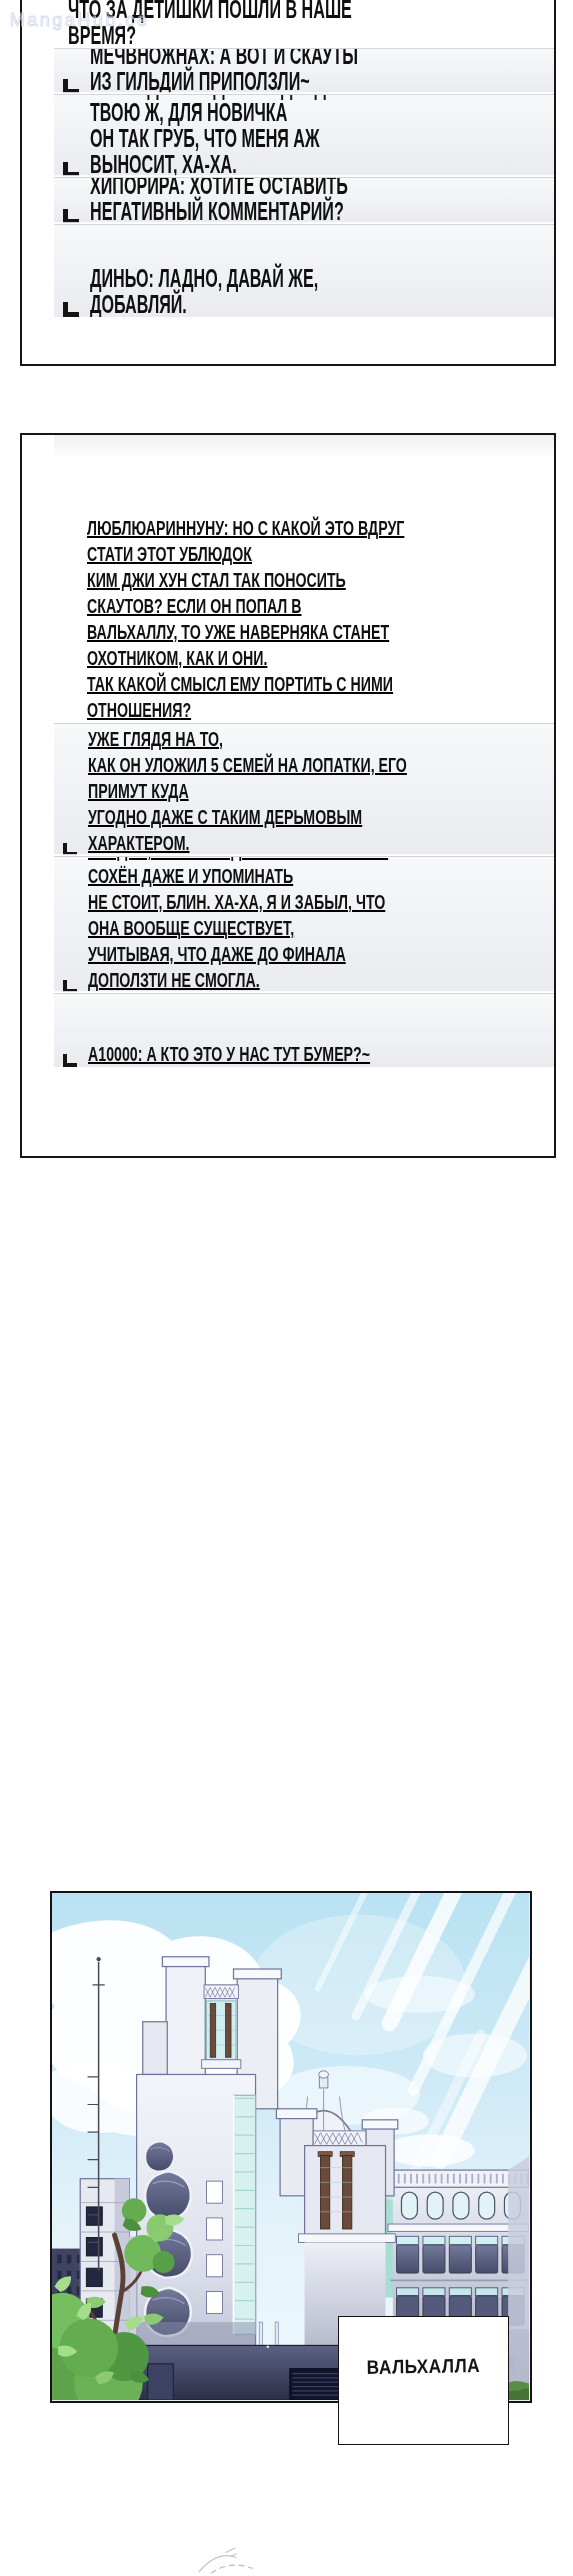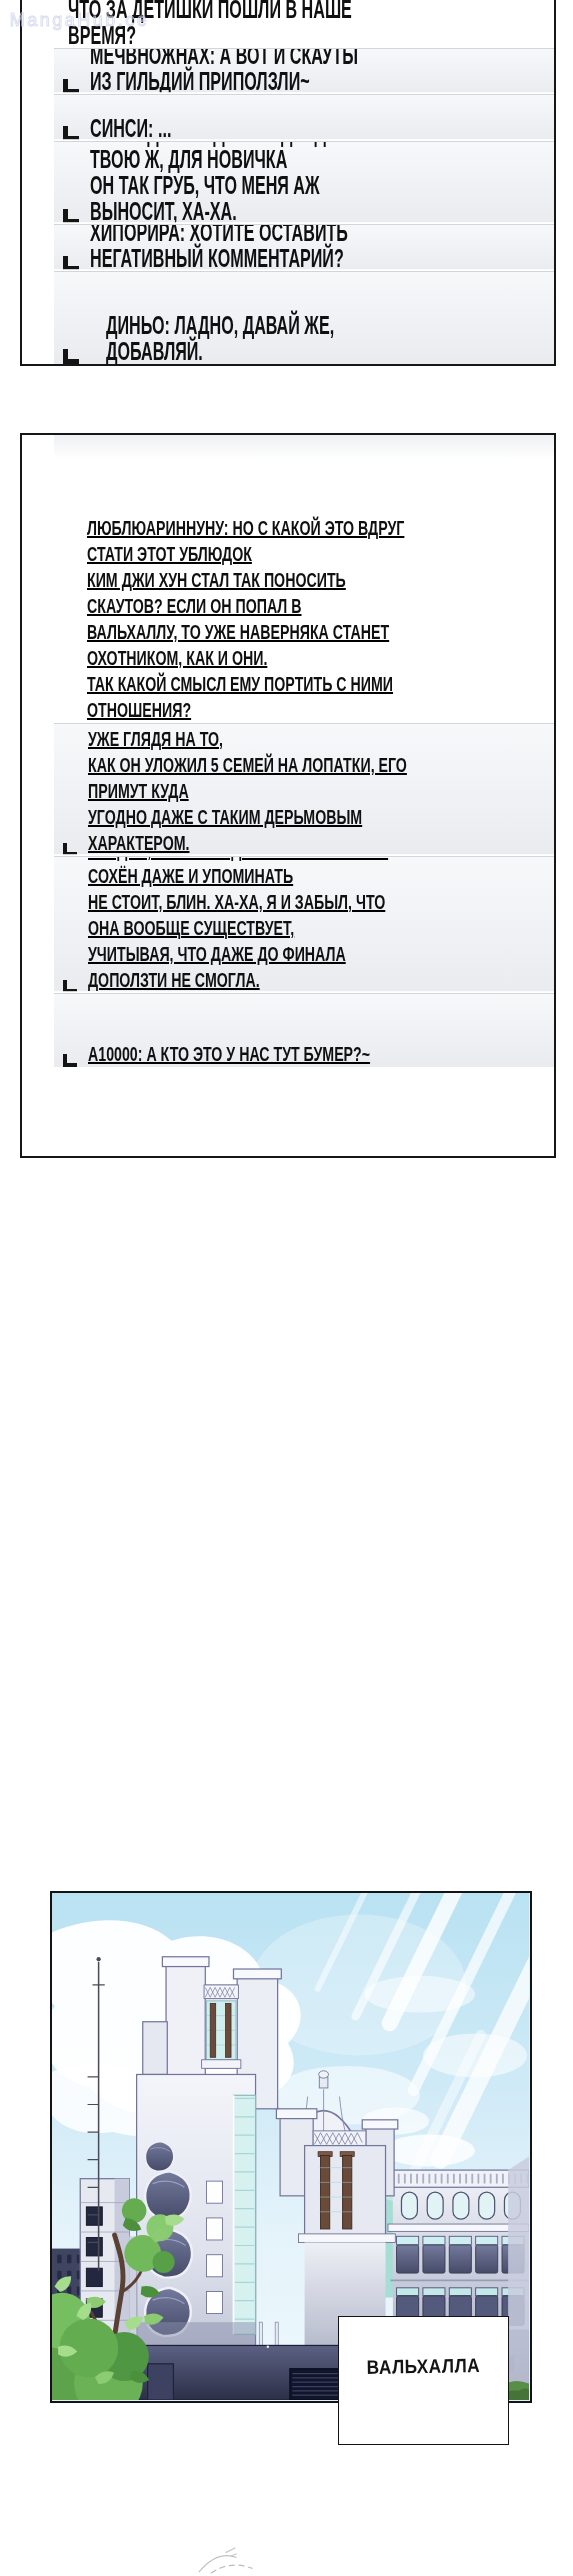--- a/index.html
+++ b/index.html
@@ -38,21 +38,21 @@
     transform-origin:0 0;display:block;
   }
   
   .box1 .msg{font-size:26px;line-height:26px;transform:scaleX(.62);width:160%;}
   .box1 .r0{height:48px;padding-left:14.7px;}
   .box1 .r0 .msg{margin-top:-9.8px;}
   .box1 .r1{height:46px;padding:9.2px 0 0 9.2px;}
   .box1 .r2{height:47px;padding:9.2px 0 0 9.2px;}
   .box1 .r3{height:83px;padding:14.7px 0 0 9.2px;}
   .box1 .r4{height:47px;padding:9.8px 0 0 9.2px;}
-  .box1 .r5{height:93px;padding:9.8px 0 0 9.2px;gap:16px;}
+  .box1 .r5{height:93px;padding:9.8px 0 0 9.2px;}
   .box1 .reply-icon{margin-top:4.3px;}
   
   .box2 .msg{font-size:20px;line-height:26px;transform:scaleX(.71);width:140%;}
   .box2 .r0{height:288px;padding:90px 0 0 33px;
     background:linear-gradient(180deg,#eef0f3 0px,#ffffff 24.5px);}
   .box2 .r1{height:133px;padding:13.5px 0 0 9.2px;}
   .box2 .r2{height:137px;padding:14.7px 0 0 9.2px;}
   .box2 .r3{height:86px;padding:16px 0 0 9.2px;}
   .box2 .r4{height:74px;padding:14.7px 0 0 9.2px;}
   .box2 .reply-icon{margin-top:4.9px;width:10.4px;height:9.2px;
@@ -81,24 +81,20 @@
 <div class="watermark">MangaHub.ce</div>
 
 <div class="chatbox box1">
   <div class="row head r0">
     <div class="msg">УЖЕ ПЕРЕБОР, НЕ ДУМАЕТЕ? ДА ЕЩЕ И В ОБЩЕСТВЕННОМ МЕСТЕ...
 ЧТО ЗА ДЕТИШКИ ПОШЛИ В НАШЕ ВРЕМЯ?</div>
   </div>
   <div class="row rep r1">
     <span class="reply-icon"></span>
     <div class="msg">МЕЧВНОЖНАХ: А ВОТ И СКАУТЫ ИЗ ГИЛЬДИЙ ПРИПОЛЗЛИ~</div>
-  </div>
-  <div class="row rep r2">
-    <span class="reply-icon"></span>
-    <div class="msg">СИНСИ: ...</div>
   </div>
   <div class="row rep r3">
     <span class="reply-icon"></span>
     <div class="msg">ЗИНИОДНОГОУДАРАПОДРЯД: ТВОЮ Ж, ДЛЯ НОВИЧКА
 ОН ТАК ГРУБ, ЧТО МЕНЯ АЖ ВЫНОСИТ, ХА-ХА.</div>
   </div>
   <div class="row rep r4">
     <span class="reply-icon"></span>
     <div class="msg">ХИПОРИРА: ХОТИТЕ ОСТАВИТЬ НЕГАТИВНЫЙ КОММЕНТАРИЙ?</div>
   </div>

